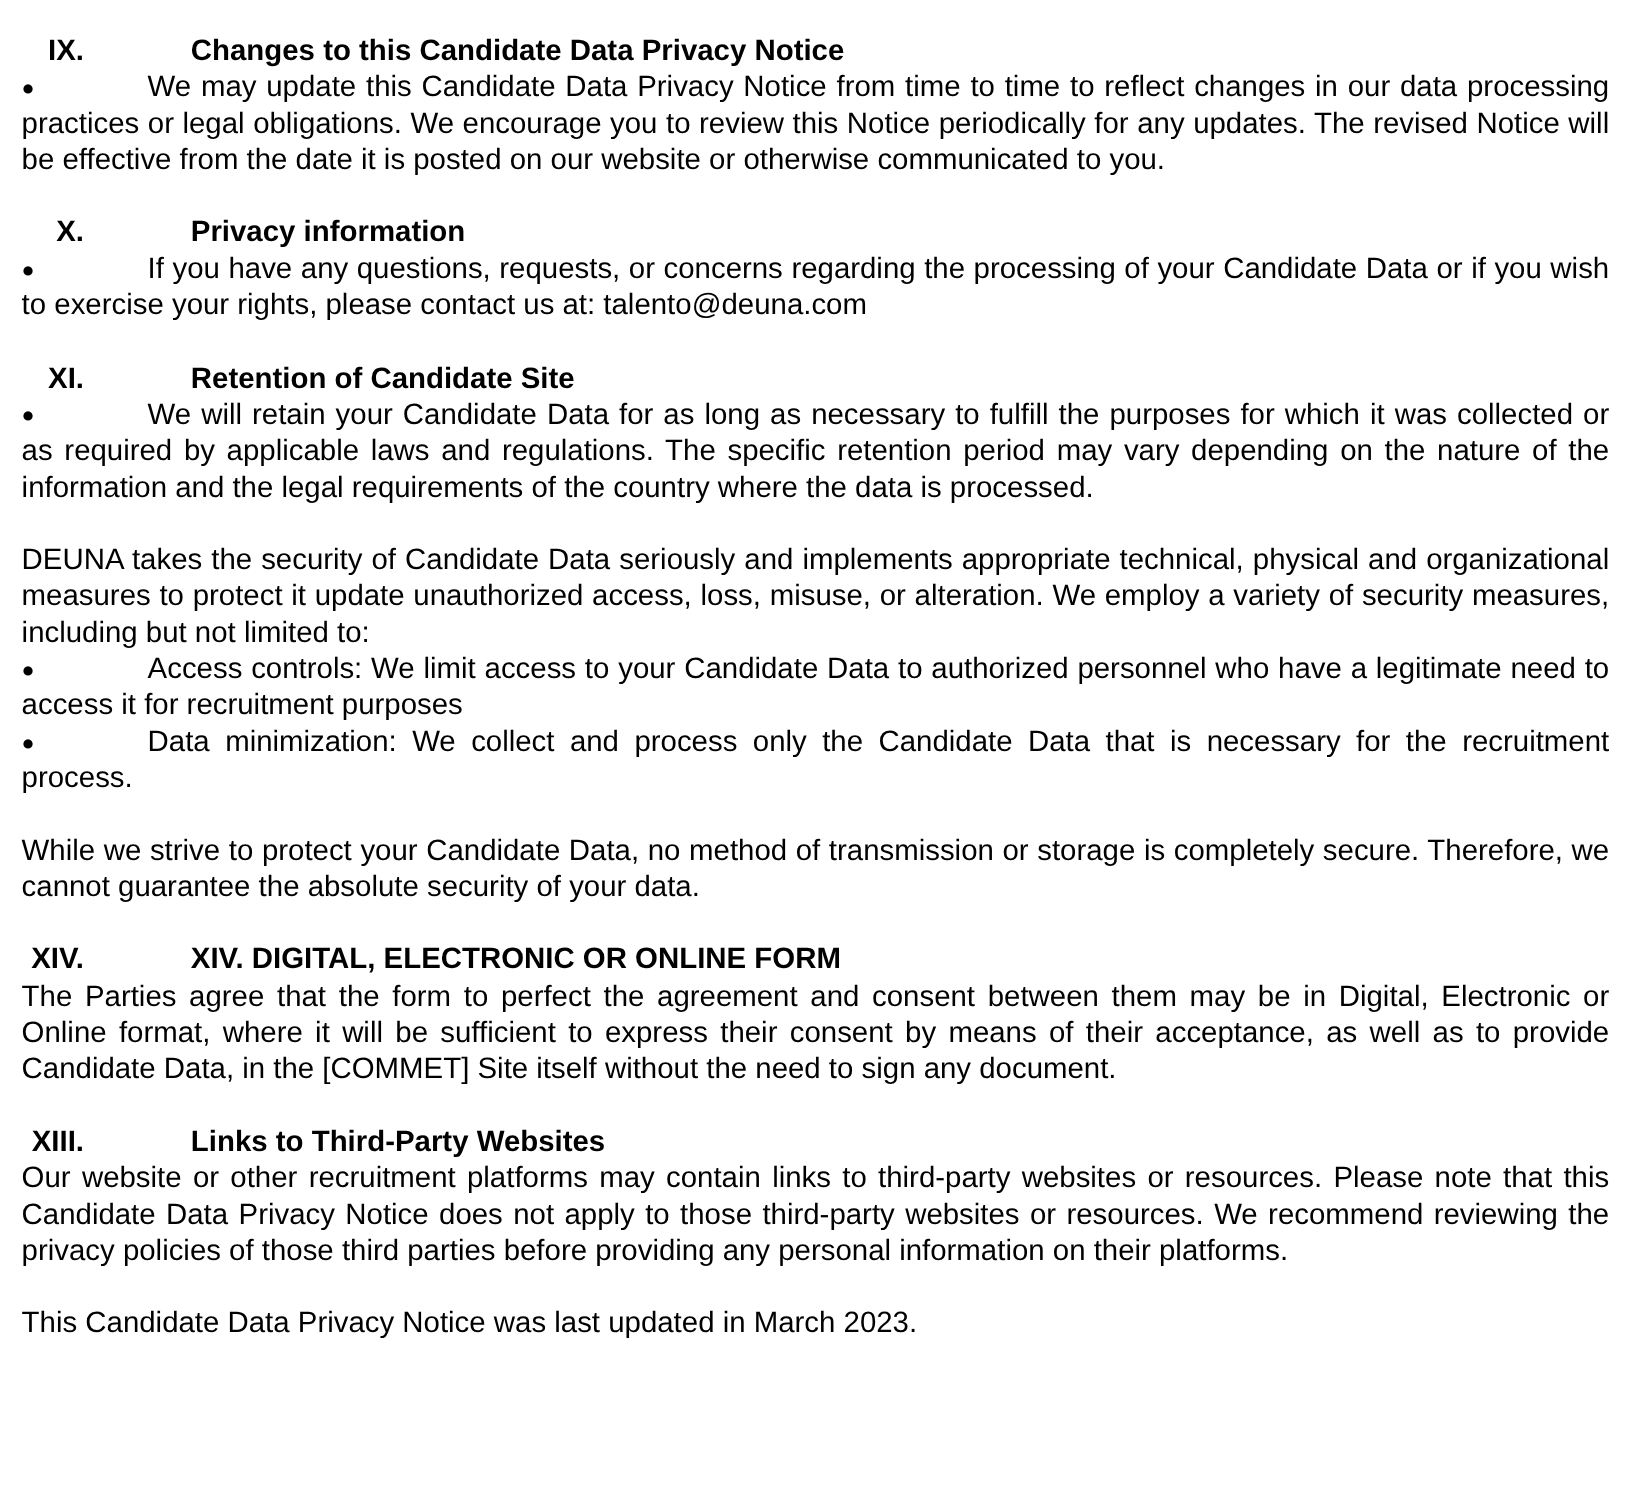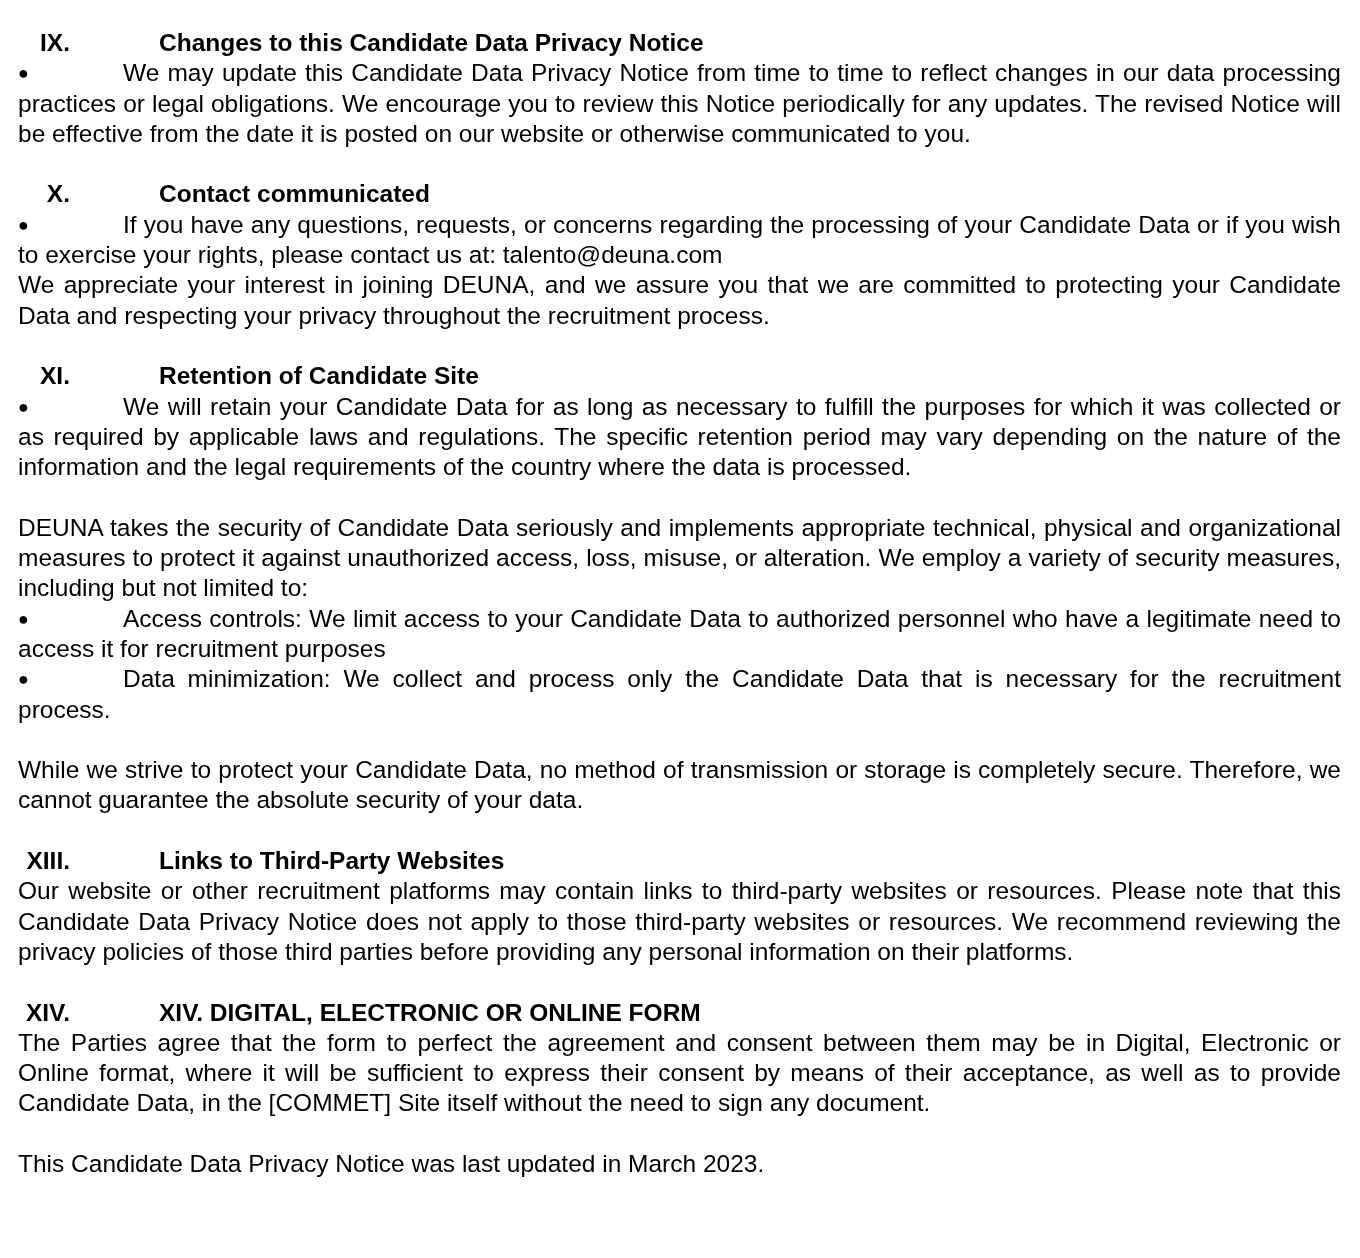--- a/index.html
+++ b/index.html
@@ -29,52 +29,51 @@
     <div class="heading">
       <span class="num">IX.</span>
       <span class="title">Changes to this Candidate Data Privacy Notice</span>
     </div>
     <p class="bullet"><span class="dot">●</span><span>We may update this Candidate Data Privacy Notice from time to time to reflect changes in our data processing practices or legal obligations. We encourage you to review this Notice periodically for any updates. The revised Notice will be effective from the date it is posted on our website or otherwise communicated to you.</span></p>
   </div>
 
   <div class="section">
     <div class="heading">
       <span class="num">X.</span>
-      <span class="title">Contact communicated</span>
+      <span class="title">Privacy information</span>
     </div>
     <p class="bullet"><span class="dot">●</span><span>If you have any questions, requests, or concerns regarding the processing of your Candidate Data or if you wish to exercise your rights, please contact us at: talento@deuna.com</span></p>
-    <p>We appreciate your interest in joining DEUNA, and we assure you that we are committed to protecting your Candidate Data and respecting your privacy throughout the recruitment process.</p>
   </div>
 
   <div class="section">
     <div class="heading">
       <span class="num">XI.</span>
       <span class="title">Retention of Candidate Site</span>
     </div>
     <p class="bullet"><span class="dot">●</span><span>We will retain your Candidate Data for as long as necessary to fulfill the purposes for which it was collected or as required by applicable laws and regulations. The specific retention period may vary depending on the nature of the information and the legal requirements of the country where the data is processed.</span></p>
   </div>
 
   <div class="section">
-    <p>DEUNA takes the security of Candidate Data seriously and implements appropriate technical, physical and organizational measures to protect it against unauthorized access, loss, misuse, or alteration. We employ a variety of security measures, including but not limited to:</p>
+    <p>DEUNA takes the security of Candidate Data seriously and implements appropriate technical, physical and organizational measures to protect it update unauthorized access, loss, misuse, or alteration. We employ a variety of security measures, including but not limited to:</p>
     <p class="bullet"><span class="dot">●</span><span>Access controls: We limit access to your Candidate Data to authorized personnel who have a legitimate need to access it for recruitment purposes</span></p>
     <p class="bullet"><span class="dot">●</span><span>Data minimization: We collect and process only the Candidate Data that is necessary for the recruitment process.</span></p>
     <div class="gap"></div>
     <p>While we strive to protect your Candidate Data, no method of transmission or storage is completely secure. Therefore, we cannot guarantee the absolute security of your data.</p>
+  </div>
+
+  <div class="section">
+    <div class="heading">
+      <span class="num">XIV.</span>
+      <span class="title">XIV. DIGITAL, ELECTRONIC OR ONLINE FORM</span>
+    </div>
+    <p>The Parties agree that the form to perfect the agreement and consent between them may be in Digital, Electronic or Online format, where it will be sufficient to express their consent by means of their acceptance, as well as to provide Candidate Data, in the [COMMET] Site itself without the need to sign any document.</p>
   </div>
 
   <div class="section">
     <div class="heading">
       <span class="num">XIII.</span>
       <span class="title">Links to Third-Party Websites</span>
     </div>
     <p>Our website or other recruitment platforms may contain links to third-party websites or resources. Please note that this Candidate Data Privacy Notice does not apply to those third-party websites or resources. We recommend reviewing the privacy policies of those third parties before providing any personal information on their platforms.</p>
   </div>
 
-  <div class="section">
-    <div class="heading">
-      <span class="num">XIV.</span>
-      <span class="title">XIV. DIGITAL, ELECTRONIC OR ONLINE FORM</span>
-    </div>
-    <p>The Parties agree that the form to perfect the agreement and consent between them may be in Digital, Electronic or Online format, where it will be sufficient to express their consent by means of their acceptance, as well as to provide Candidate Data, in the [COMMET] Site itself without the need to sign any document.</p>
-  </div>
-
   <p>This Candidate Data Privacy Notice was last updated in March 2023.</p>
 </div>
 
 </body></html>

